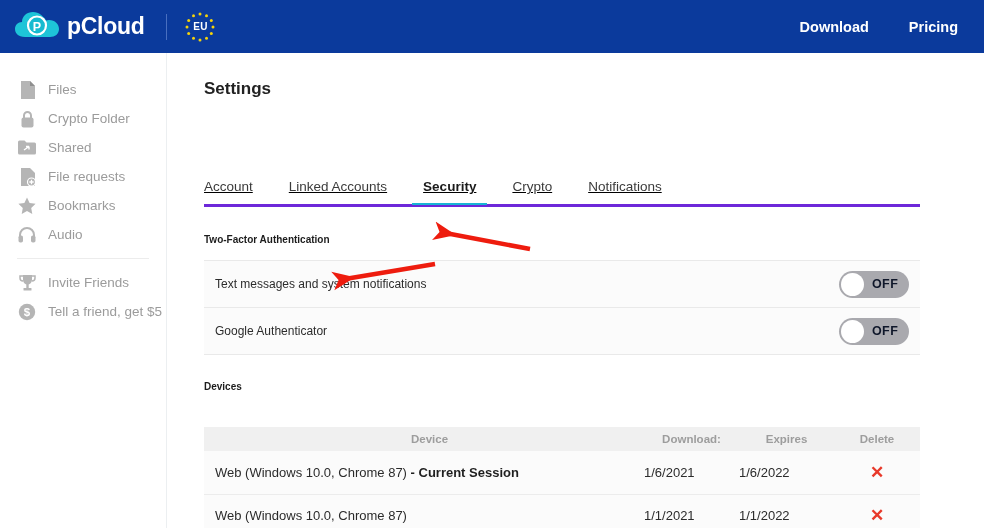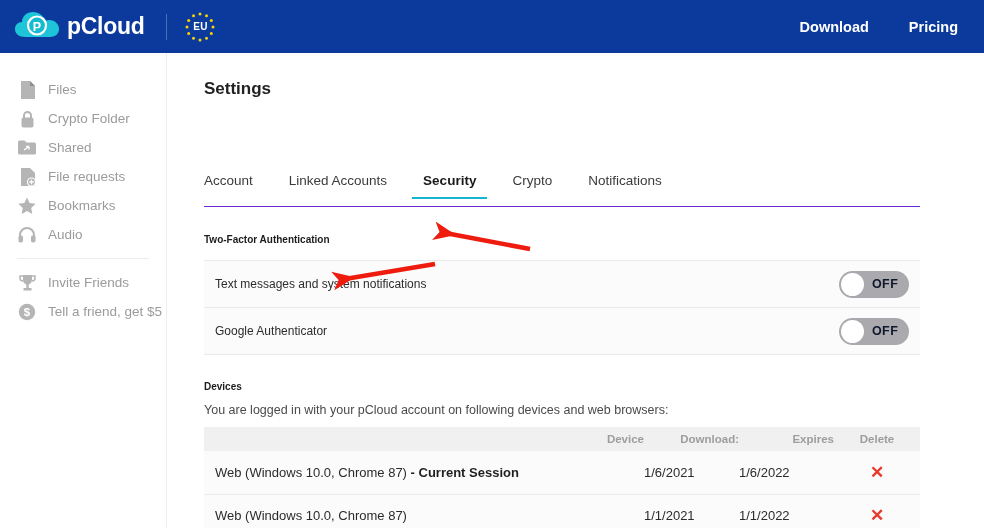--- a/index.html
+++ b/index.html
@@ -110,24 +110,25 @@
     left: 9px; top: 26px;
     font-size: 17px;
     font-weight: bold;
     color: #222222;
   }
 
   .tabs {
     position: absolute;
     left: 9px; top: 120px;
     width: 716px;
-    border-bottom: 1px solid #6d28d9;
-    display: flex;
-    align-items: flex-start;
+    border-bottom: 3px solid #6d28d9;
+    display: flex;
+    align-items: flex-end;
     height: 34px;
+    text-decoration: underline;
   }
   .tab {
     font-size: 13.5px;
     color: #3b3b3b;
     padding: 0 0 10px 0;
     margin-right: 36px;
     cursor: pointer;
     position: relative;
     white-space: nowrap;
   }
@@ -212,21 +213,21 @@
     left: 9px; top: 374px;
     width: 716px;
     border-collapse: collapse;
     table-layout: fixed;
   }
   .devices-table th {
     background: #f0f0f0;
     color: #9d9d9d;
     font-size: 11.5px;
     font-weight: bold;
-    text-align: right;
+    text-align: center;
     height: 24px;
     padding: 0 0 0 11px;
   }
   .devices-table td {
     font-size: 13px;
     color: #2b2b2b;
     height: 43px;
     padding: 0 0 0 11px;
     border-bottom: 1px solid #ececec;
     background: #fbfbfb;
@@ -415,21 +416,20 @@
     <div class="twofa-row">
       <span class="twofa-label">Google Authenticator</span>
       <span class="toggle">
         <span class="knob"></span>
         <span class="state">OFF</span>
       </span>
     </div>
   </div>
 
   <div class="section-title" id="devices-title">Devices</div>
-  <div class="devices-sub">You are logged in with your pCloud account on following devices and web browsers:</div>
 
   <table class="devices-table">
     <thead>
       <tr>
         <th class="col-device">Device</th>
         <th class="col-created">Download:</th>
         <th class="col-expires">Expires</th>
         <th class="col-delete">Delete</th>
       </tr>
     </thead>

